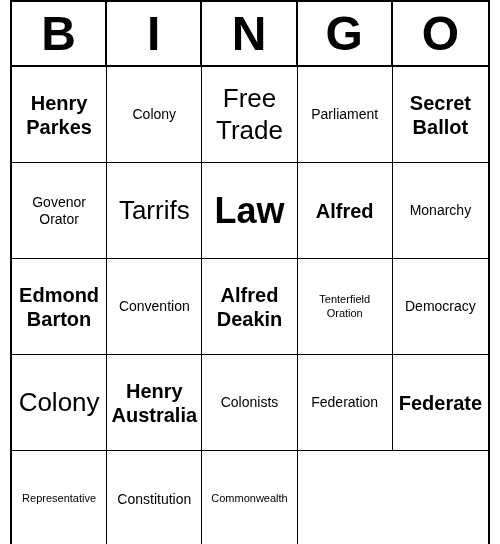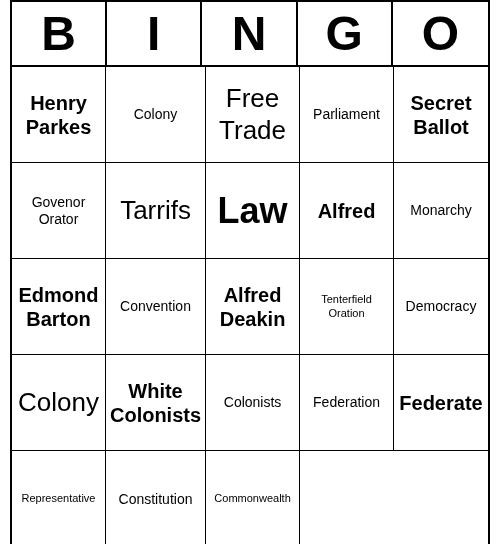--- a/index.html
+++ b/index.html
@@ -92,21 +92,21 @@
       <div class="bingo-cell large-text">Tarrifs</div>
       <div class="bingo-cell xl-text">Law</div>
       <div class="bingo-cell medium-text">Alfred</div>
       <div class="bingo-cell">Monarchy</div>
       <div class="bingo-cell medium-text">Edmond Barton</div>
       <div class="bingo-cell">Convention</div>
       <div class="bingo-cell medium-text">Alfred Deakin</div>
       <div class="bingo-cell" style="font-size: 11px;">Tenterfield Oration</div>
       <div class="bingo-cell">Democracy</div>
       <div class="bingo-cell large-text">Colony</div>
-      <div class="bingo-cell medium-text">White Colonists</div>
+      <div class="bingo-cell medium-text">Henry Australia</div>
       <div class="bingo-cell">Colonists</div>
       <div class="bingo-cell">Federation</div>
       <div class="bingo-cell medium-text">Federate</div>
       <div class="bingo-cell" style="font-size: 11px;">Representative</div>
       <div class="bingo-cell">Constitution</div>
       <div class="bingo-cell" style="font-size: 11px;">Commonwealth</div>
     </div>
 </div>
 
 </body></html>

